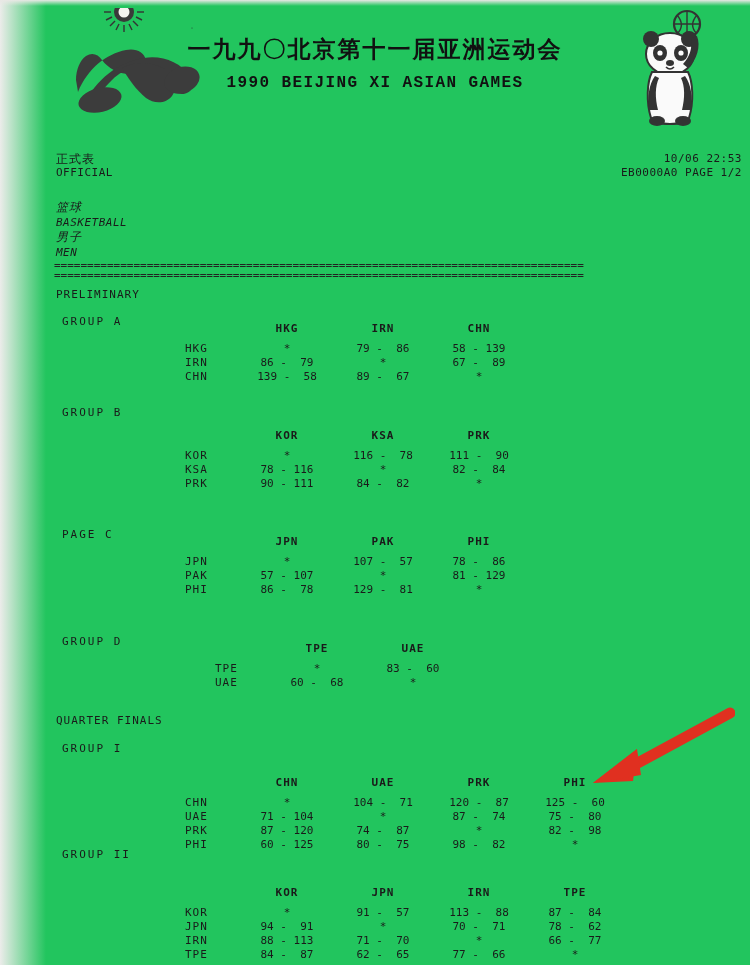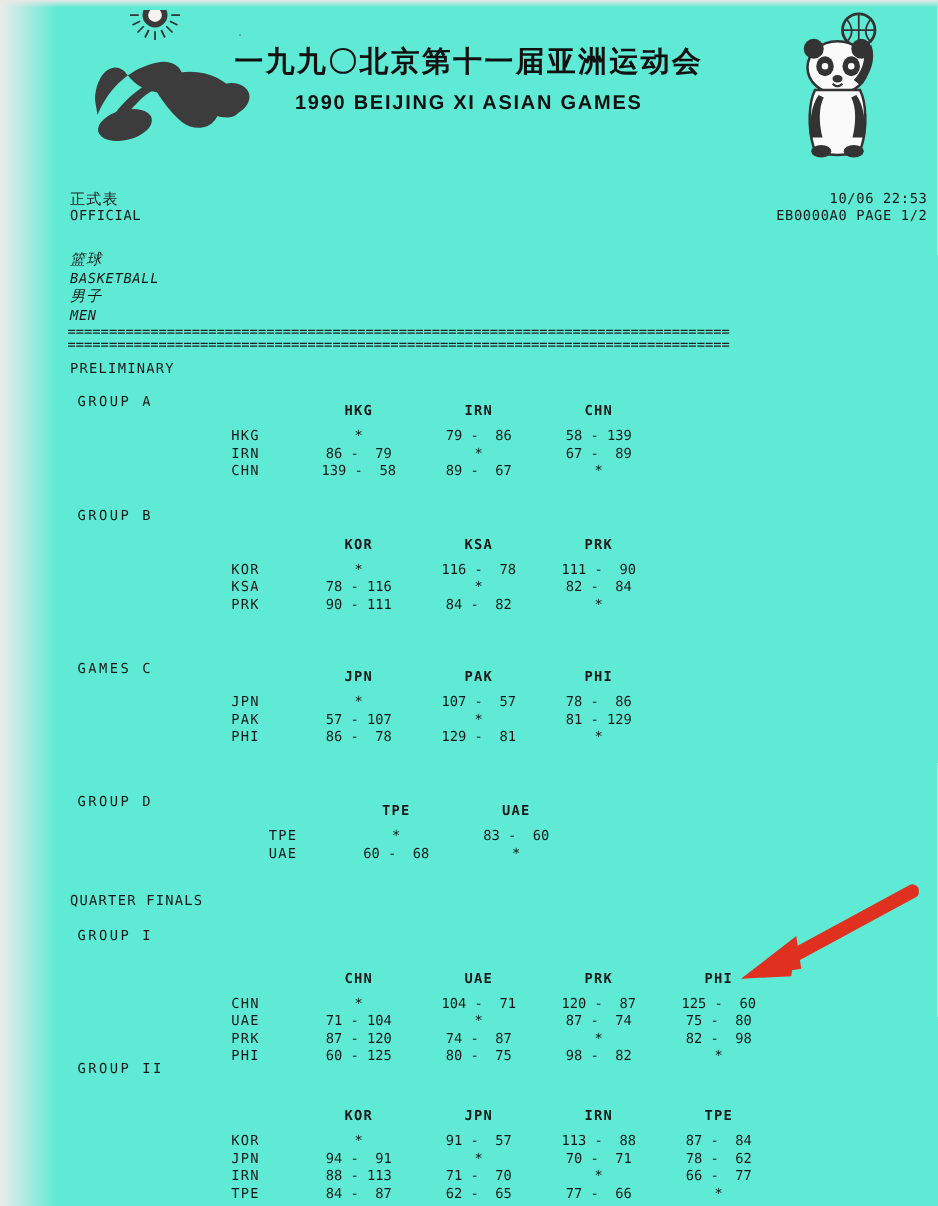--- a/index.html
+++ b/index.html
@@ -12,21 +12,21 @@
     height: 965px;
     position: relative;
     font-family: "DejaVu Sans Mono", monospace;
     color: #1a1a1a;
     overflow: hidden;
   }
 
   .page {
     position: absolute;
     inset: 0;
-    background: #5eead4;
+    background: #22c55e;
   }
 
   
   .header {
     position: absolute;
     top: 0; left: 0; right: 0;
     height: 140px;
   }
   .logo-left {
     position: absolute;
@@ -45,21 +45,21 @@
   }
   .title-cn {
     font-family: "DejaVu Sans", sans-serif;
     font-size: 23px;
     font-weight: bold;
     letter-spacing: 2px;
     color: #111;
   }
   .title-en {
     margin-top: 9px;
-    font-family: Liberation Sans, sans-serif;
+    font-family: Liberation Mono, monospace;
     font-size: 16px;
     font-weight: bold;
     letter-spacing: 1.4px;
     color: #111;
   }
 
   
   .meta {
     position: absolute;
     left: 0; right: 0;
@@ -371,21 +371,21 @@
             <tr>
               <td class="rowhdr">PRK</td>
               <td class="cell">90 - 111</td>
               <td class="cell">84 -  82</td>
               <td class="cell">*</td>
             </tr>
           </tbody>
         </table>
       </div>
 
-    <div class="group-label" style="top:244px;">GAMES  C</div>
+    <div class="group-label" style="top:244px;">PAGE  C</div>
     <div class="grid" id="g-c" style="left:185px; top:251px;">
         <table>
           <thead>
             <tr>
               <th class="rowhdr"></th>
               <th class="colhdr">JPN</th>
               <th class="colhdr">PAK</th>
               <th class="colhdr">PHI</th>
             </tr>
           </thead>

